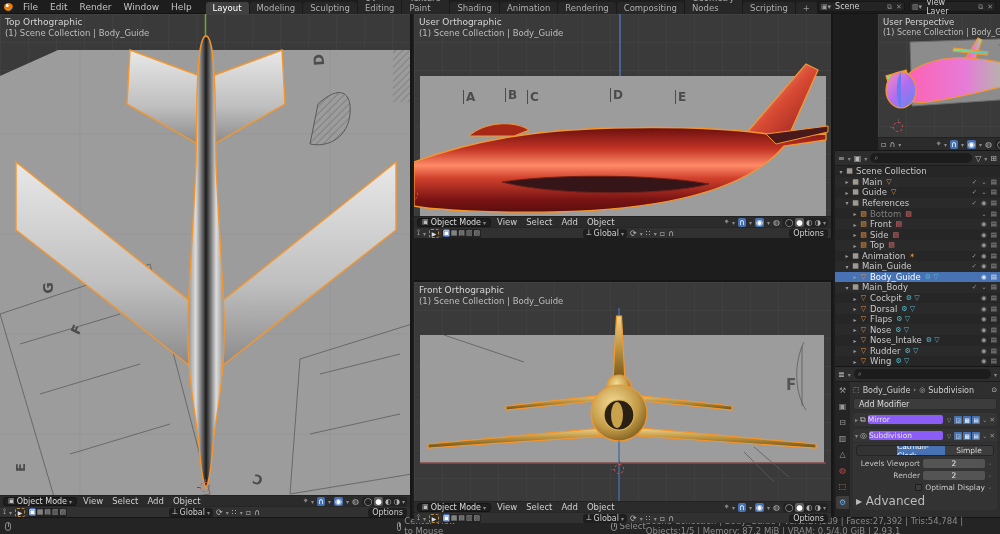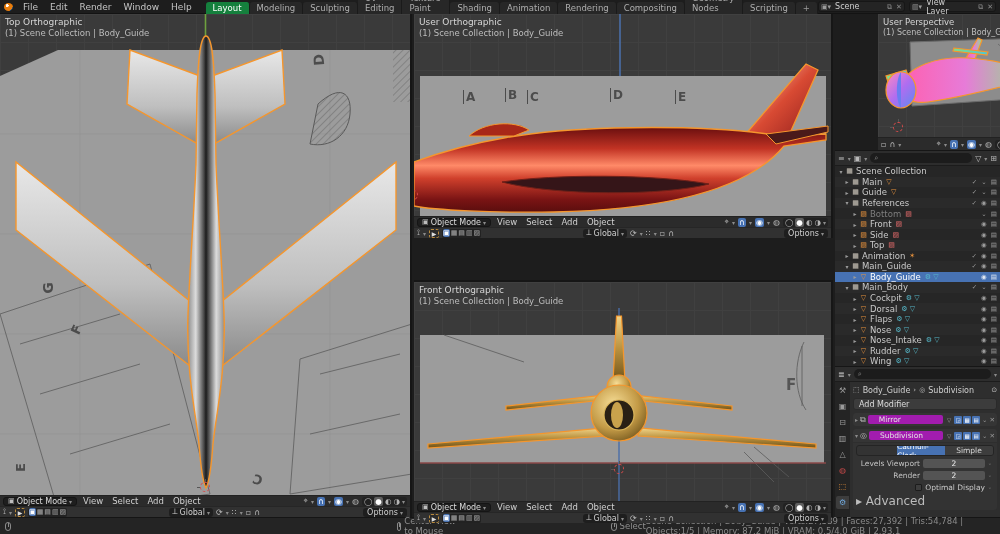--- a/index.html
+++ b/index.html
@@ -5,21 +5,21 @@
   html,body{margin:0;padding:0;background:#111;}
   *{box-sizing:border-box;font-family:"DejaVu Sans",sans-serif;}
   #stage{position:relative;width:1000px;height:534px;background:#1d1d1d;overflow:hidden;color:#cfcfcf;}
 
   
   .topbar{position:absolute;left:0;top:0;width:1000px;height:14px;background:#1d1d1d;display:flex;align-items:center;font-size:9px;color:#c4c4c4;border-bottom:1px solid #131313;}
   .blogo{width:10px;height:8px;margin:0 4px 0 4px;border-radius:50% 50% 50% 50%;background:radial-gradient(circle at 35% 35%,#fff 0 18%,#e87d0d 20% 70%,#265787 72%);}
   .tmenu{padding:0 6px;cursor:default;}
   .tabs{display:flex;margin-left:8px;height:14px;align-items:flex-end;}
   .wtab{padding:1px 7px 1px 7px;font-size:8.5px;color:#aeaeae;background:#272727;border-right:1px solid #1a1a1a;border-radius:3px 3px 0 0;}
-  .wtab.active{background:#15803d;color:#fff;}
+  .wtab.active{background:#404040;color:#fff;}
   .wtab.plus{background:#272727;color:#9a9a9a;}
   .tb-right{margin-left:auto;display:flex;align-items:center;gap:4px;padding-right:4px;}
   .selgrp{display:flex;align-items:center;background:#242424;border:1px solid #161616;border-radius:3px;height:11px;font-size:8px;}
   .selgrp .ic{padding:0 2px;color:#9a9a9a;font-size:7px;}
   .selgrp .lbl{padding:0 14px 0 2px;color:#d0d0d0;min-width:52px;}
   .selgrp .mini{color:#8a8a8a;font-size:7px;padding:0 2px;}
 
   
   .vp{position:absolute;background:#3a3a3a;overflow:hidden;
       background-image:linear-gradient(#404040 1px,transparent 1px),linear-gradient(90deg,#404040 1px,transparent 1px);
@@ -42,21 +42,21 @@
   .hic.blue{background:#4772b3;color:#fff;border-radius:2px;padding:0 1px;}
   .dd{font-size:6px;color:#8b8b8b;}
   .shgrp{display:flex;align-items:center;background:#222;border-radius:3px;padding:0 2px;gap:2px;height:9px;}
   .shgrp .s{font-size:7.5px;color:#b5b5b5;}
   .shgrp .s.on{background:#5f5f5f;color:#fff;border-radius:2px;padding:0 1px;}
   .toolbox{width:10px;height:9px;border:1px dashed #b98a3c;border-radius:2px;display:flex;align-items:center;justify-content:center;font-size:6px;color:#ddd;background:#2a2a2a;}
   .selmodes{display:flex;gap:1px;background:#222;border-radius:2px;padding:0 1px;height:9px;align-items:center;}
   .selmodes .m{font-size:7px;color:#a8a8a8;}
   .selmodes .m.on{background:#4772b3;color:#fff;border-radius:2px;}
   .orient{display:flex;align-items:center;gap:2px;background:#1e1e1e;border-radius:3px;padding:0 3px;height:9px;font-size:8px;color:#cfcfcf;}
-  .optbtn{display:flex;align-items:center;gap:2px;background:#1e1e1e;border-radius:3px;padding:0 4px;height:9px;font-size:8px;color:#cfcfcf;}
+  .optbtn{display:flex;align-items:center;gap:2px;background:#1e1e1e;border-radius:3px;padding:0 4px;height:9px;font-size:8px;color:#cfcfcf;flex-direction:column;}
 
   
   .rletter{position:absolute;font-weight:bold;color:#4c4c4c;z-index:4;pointer-events:none;}
   .tick{border-left:1px solid #4c4c4c;padding-left:2px;}
   .lp-D{left:313px;top:38px;font-size:14px;transform:rotate(-95deg);}
   .lp-G{left:42px;top:266px;font-size:14px;transform:rotate(-90deg);}
   .lp-F2{left:72px;top:308px;font-size:13px;transform:rotate(-65deg);}
   .lp-E2{left:16px;top:446px;font-size:13px;transform:rotate(-90deg);}
   .lp-C2{left:253px;top:458px;font-size:13px;transform:rotate(200deg);}
   .lp-A{left:49px;top:76px;font-size:12px;}
@@ -97,21 +97,21 @@
   .props{position:absolute;left:835px;top:381px;width:165px;height:136px;background:#2e2e2e;border-top:1px solid #1c1c1c;display:flex;}
   .ptabs{width:15px;background:#242424;display:flex;flex-direction:column;align-items:center;padding-top:2px;gap:3px;}
   .ptab{width:13px;height:13px;display:flex;align-items:center;justify-content:center;font-size:8px;color:#9a9a9a;border-radius:2px 0 0 2px;}
   .ptab.red{color:#cc4a4a;} .ptab.org{color:#e8923c;}
   .ptab.active{background:#3d3d3d;color:#6fa8dc;}
   .pbody{flex:1;padding:2px 3px;position:relative;font-size:8px;}
   .bcrumb{display:flex;align-items:center;gap:3px;height:12px;color:#d0d0d0;}
   .bcrumb .bi{font-size:7px;color:#bdbdbd;}
   .addmod{margin-top:2px;height:12px;background:#3c3c3c;border:1px solid #2a2a2a;border-radius:3px;display:flex;align-items:center;padding:0 5px;color:#dcdcdc;}
   .modrow{margin-top:3px;height:13px;background:#353535;border-radius:3px;display:flex;align-items:center;gap:2px;padding:0 2px;}
-  .modname{background:#a21caf;border-radius:2px;height:9px;flex:1;display:flex;align-items:center;padding:0 11px;color:#e2e2e2;font-size:7.5px;}
+  .modname{background:#8b5cf6;border-radius:2px;height:9px;flex:1;display:flex;align-items:center;padding:0 0;color:#e2e2e2;font-size:7.5px;}
   .mtg{display:flex;gap:1px;}
   .mtg .b{width:8px;height:8px;background:#4772b3;border-radius:1px;color:#fff;font-size:5.5px;display:flex;align-items:center;justify-content:center;}
   .mtg .b.off{background:transparent;color:#9a9a9a;}
   .mx{font-size:6.5px;color:#9a9a9a;}
   .subbody{background:#333;border-radius:0 0 3px 3px;margin-top:1px;padding:2px 3px 2px 3px;}
   .seg{display:flex;height:11px;border-radius:3px;overflow:hidden;border:1px solid #242424;}
   .seg .sg{flex:1;display:flex;align-items:center;justify-content:center;color:#d8d8d8;background:#3d3d3d;font-size:7.5px;}
   .seg .sg.on{background:#4772b3;color:#fff;margin-left:40px;}
   .prow{display:flex;align-items:center;height:11px;margin-top:2px;gap:3px;}
   .plab{flex:1;text-align:right;color:#c2c2c2;font-size:7.5px;}

